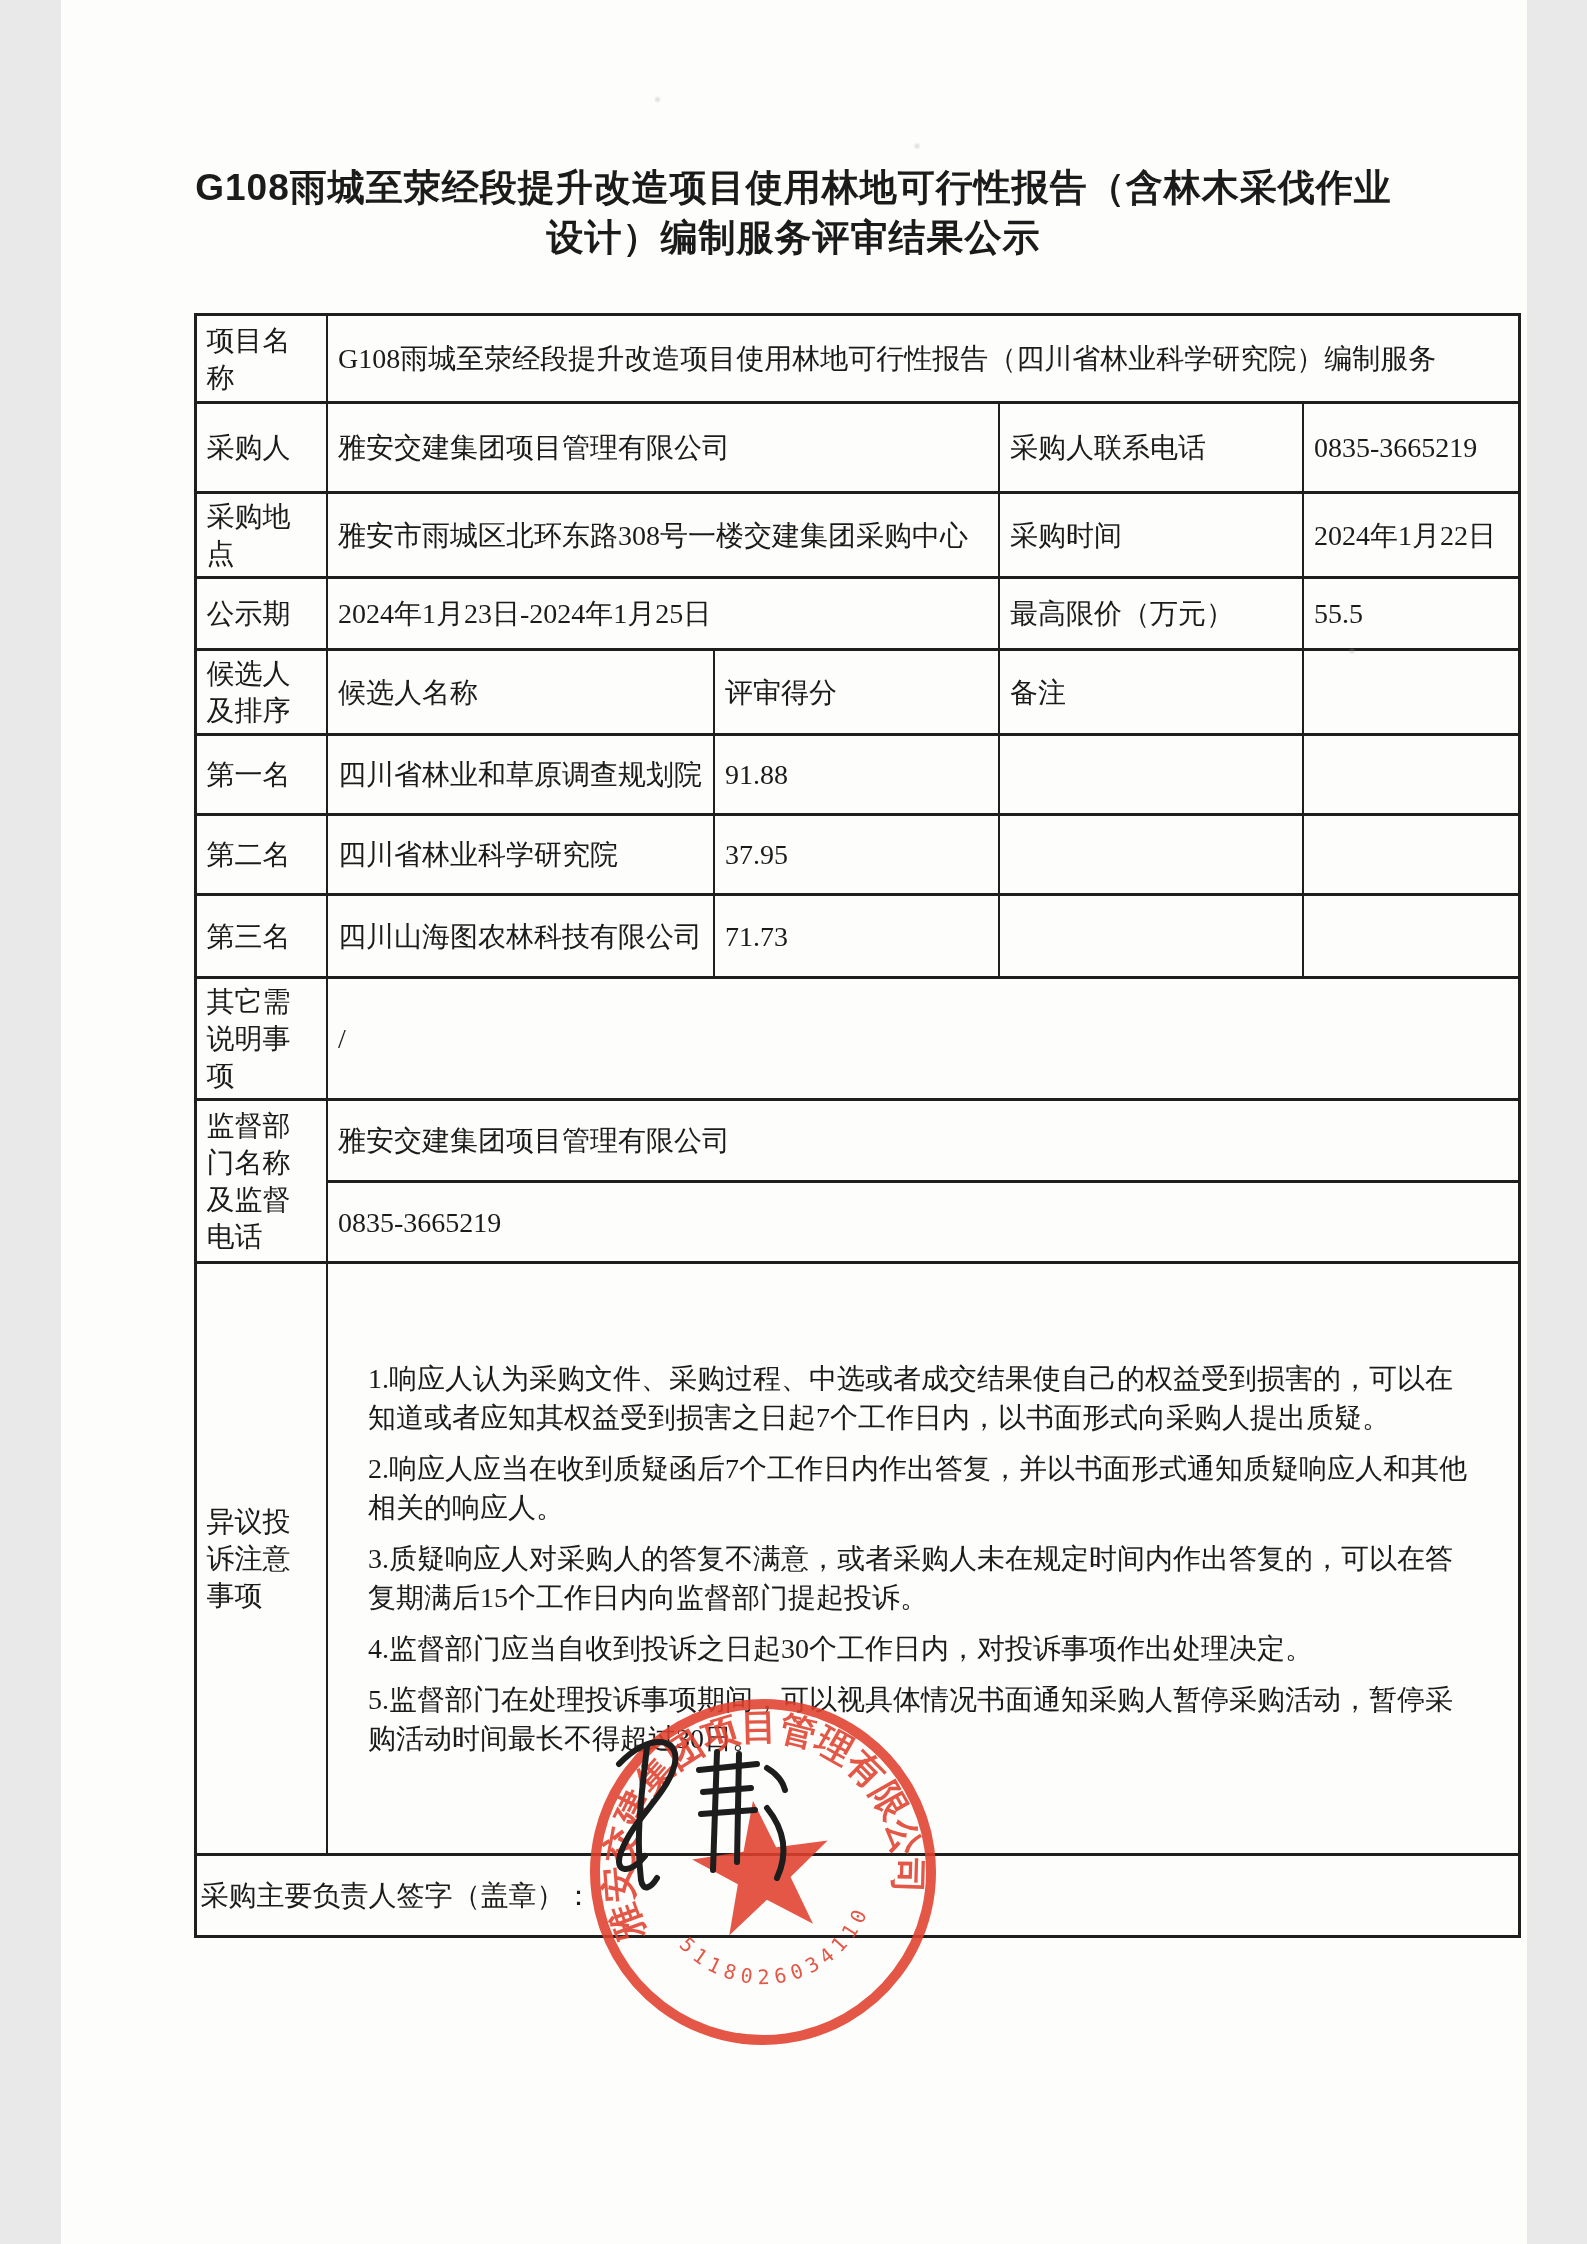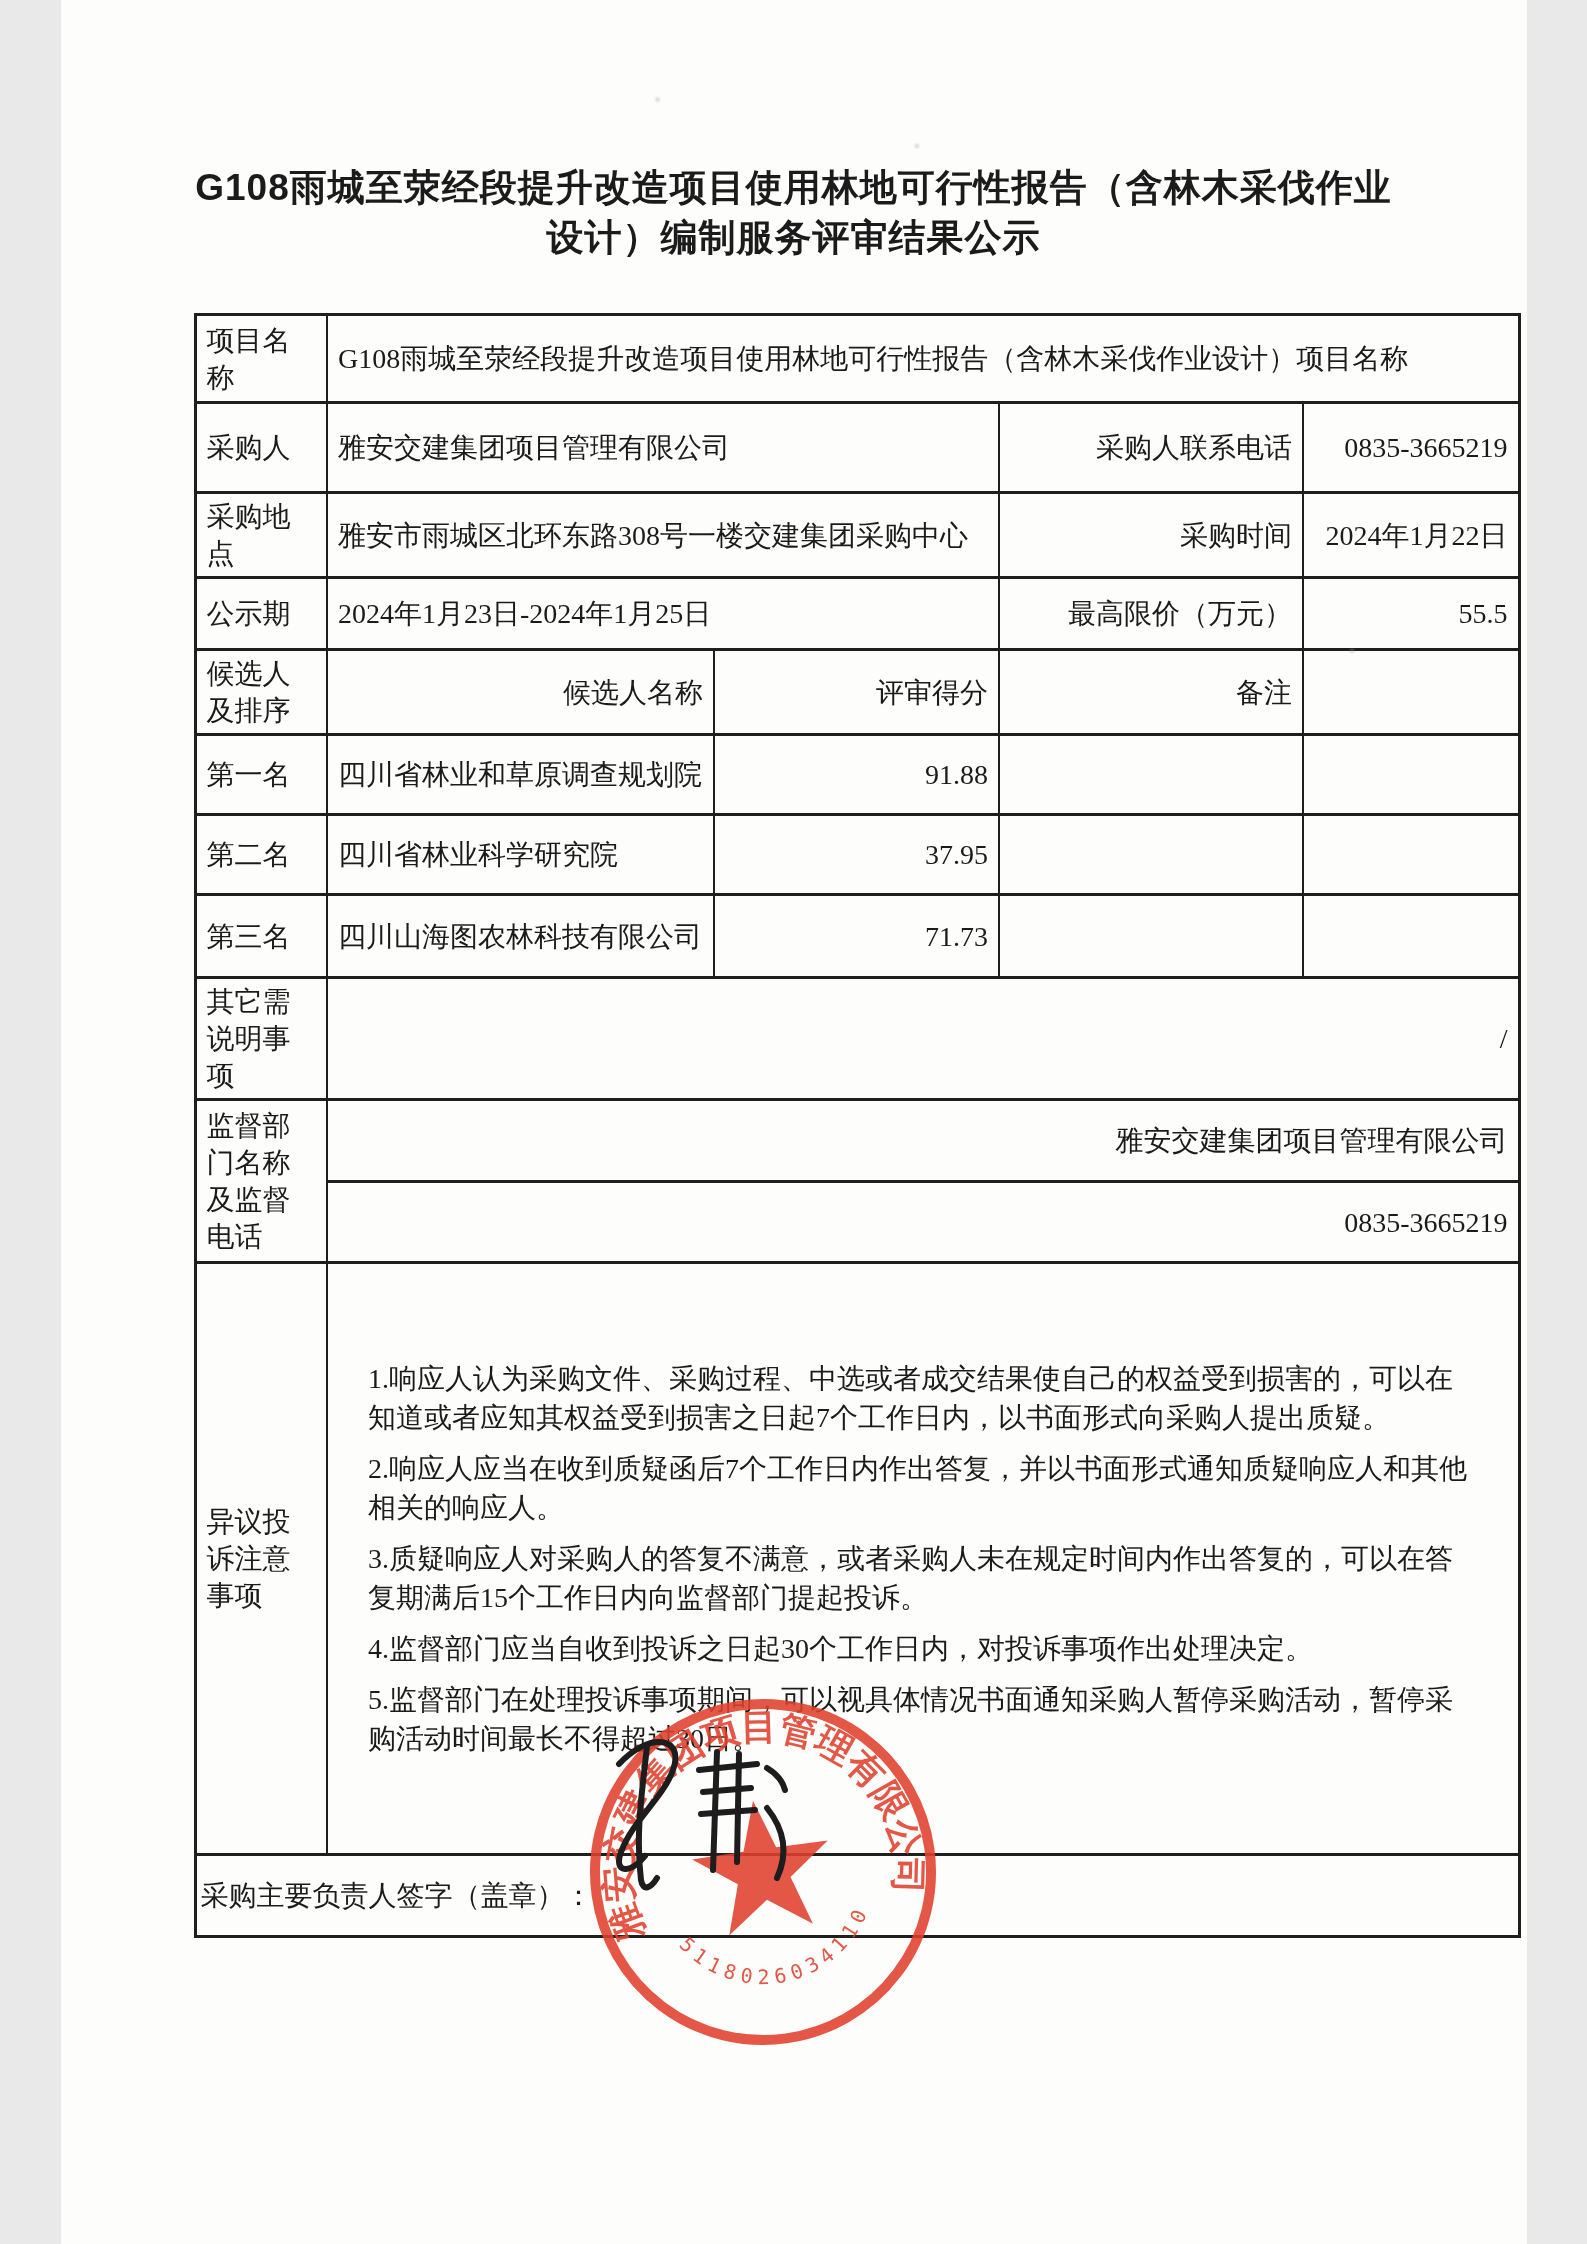--- a/index.html
+++ b/index.html
@@ -37,21 +37,21 @@
     border:2px solid #1f1f1f;
     border-top-width:3px;
     border-bottom-width:3px;
     font-size:28px;
     line-height:37px;
     padding:4px 10px;
     vertical-align:middle;
     overflow:hidden;
   }
   td.lbl{ text-align:left; padding-left:8px; padding-right:6px;margin-top:26px; }
-  td.ctr{ text-align:right;font-family:Liberation Serif, serif; }
+  td.ctr{ text-align:left;font-family:Liberation Serif, serif; }
   td.lft{ text-align:left; }
   .clauses p{
     margin:12px;
     padding:0 18px;
     font-size:28px;
     line-height:39px;
     text-align:left;
   }
   .stamp{
     position:absolute;
@@ -84,21 +84,21 @@
     <colgroup>
       <col style="width:132px">
         <col style="width:387px">
         <col style="width:285px">
         <col style="width:304px">
         <col style="width:216px">
     </colgroup>
     <tbody>
         <tr style="height:88px">
       <td class="lbl">项目名称</td>
-      <td class="lft" colspan="4">G108雨城至荥经段提升改造项目使用林地可行性报告（含林木采伐作业设计）项目名称</td>
+      <td class="lft" colspan="4">G108雨城至荥经段提升改造项目使用林地可行性报告（四川省林业科学研究院）编制服务</td>
     </tr>
     <tr style="height:90px">
       <td class="lbl">采购人</td>
       <td class="lft" colspan="2">雅安交建集团项目管理有限公司</td>
       <td class="ctr">采购人联系电话</td>
       <td class="ctr">0835-3665219</td>
     </tr>
     <tr style="height:82px">
       <td class="lbl">采购地点</td>
       <td class="lft" colspan="2">雅安市雨城区北环东路308号一楼交建集团采购中心</td>

